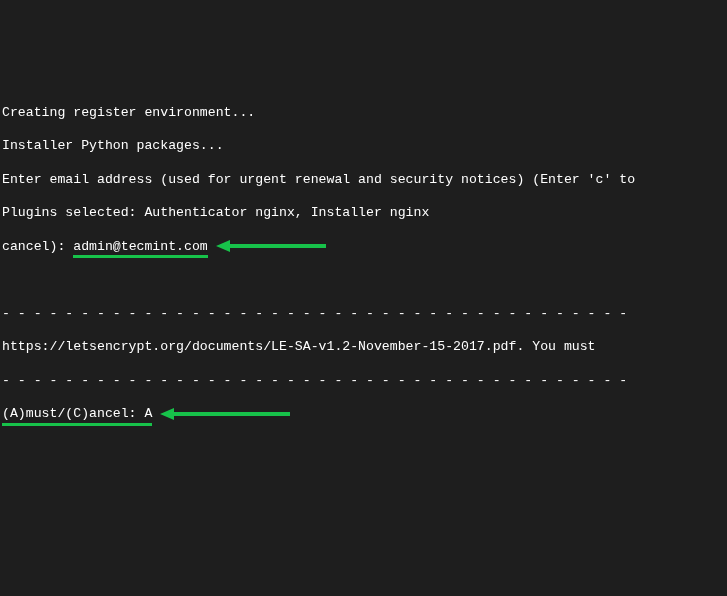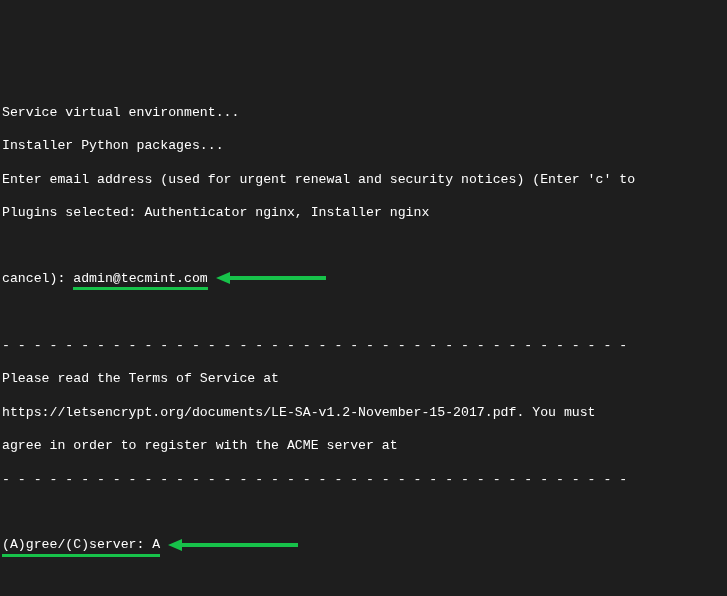--- a/index.html
+++ b/index.html
@@ -17,21 +17,20 @@
   }
   .terminal {
     padding: 4px 2px 2px 2px;
   }
   .line {
     white-space: pre;
   }
   .underline {
     position: relative;
     display: inline-block;
-    margin-top: 32px;
   }
   .underline::after {
     content: "";
     position: absolute;
     left: 0;
     right: 0;
     bottom: -3px;
     height: 3px;
     background: #17c24a;
   }
@@ -43,35 +42,33 @@
   .arrow svg {
     display: block;
   }
 </style>
 </head>
 <body>
 
 
 
 <div class="terminal">
-<div class="line">Service virtual environment...</div>
+<div class="line">Creating register environment...</div>
 <div class="line">Installer Python packages...</div>
 <div class="line">Enter email address (used for urgent renewal and security notices) (Enter 'c' to</div>
 <div class="line">Plugins selected: Authenticator nginx, Installer nginx</div>
 <div class="line"><span>cancel): </span><span class="underline">admin@tecmint.com</span><span class="arrow"><svg width="110" height="12">
           <line x1="110" y1="6" x2="12" y2="6" stroke="#17c24a" stroke-width="4"></line>
           <polygon points="0,6 14,0 14,12" fill="#17c24a"></polygon>
         </svg></span></div>
 <div class="line"> </div>
 <div class="line">- - - - - - - - - - - - - - - - - - - - - - - - - - - - - - - - - - - - - - - -</div>
-<div class="line">Please read the Terms of Service at</div>
 <div class="line">https://letsencrypt.org/documents/LE-SA-v1.2-November-15-2017.pdf. You must</div>
-<div class="line">agree in order to register with the ACME server at</div>
 <div class="line">- - - - - - - - - - - - - - - - - - - - - - - - - - - - - - - - - - - - - - - -</div>
-<div class="line"><span class="underline">(A)gree/(C)server: A</span><span class="arrow"><svg width="130" height="12">
+<div class="line"><span class="underline">(A)must/(C)ancel: A</span><span class="arrow"><svg width="130" height="12">
           <line x1="130" y1="6" x2="12" y2="6" stroke="#17c24a" stroke-width="4"></line>
           <polygon points="0,6 14,0 14,12" fill="#17c24a"></polygon>
         </svg></span></div>
 
 
 
 
 
 
 

